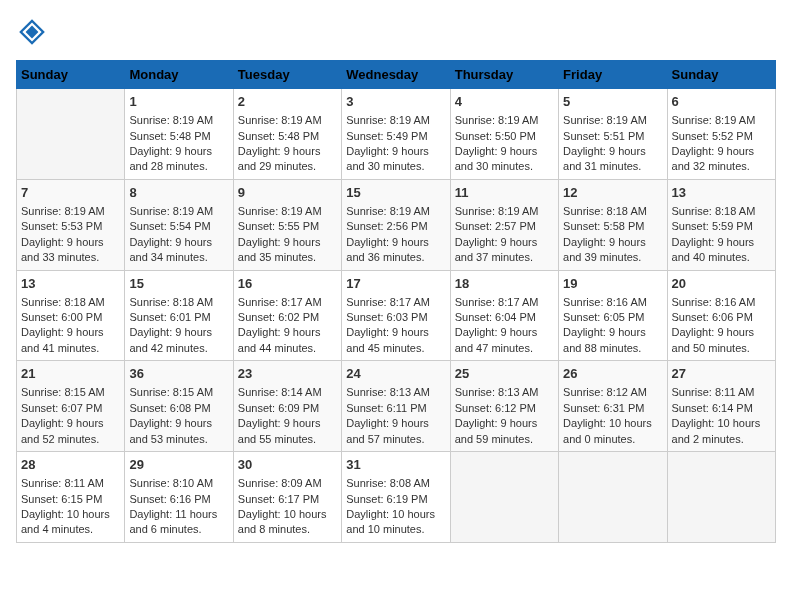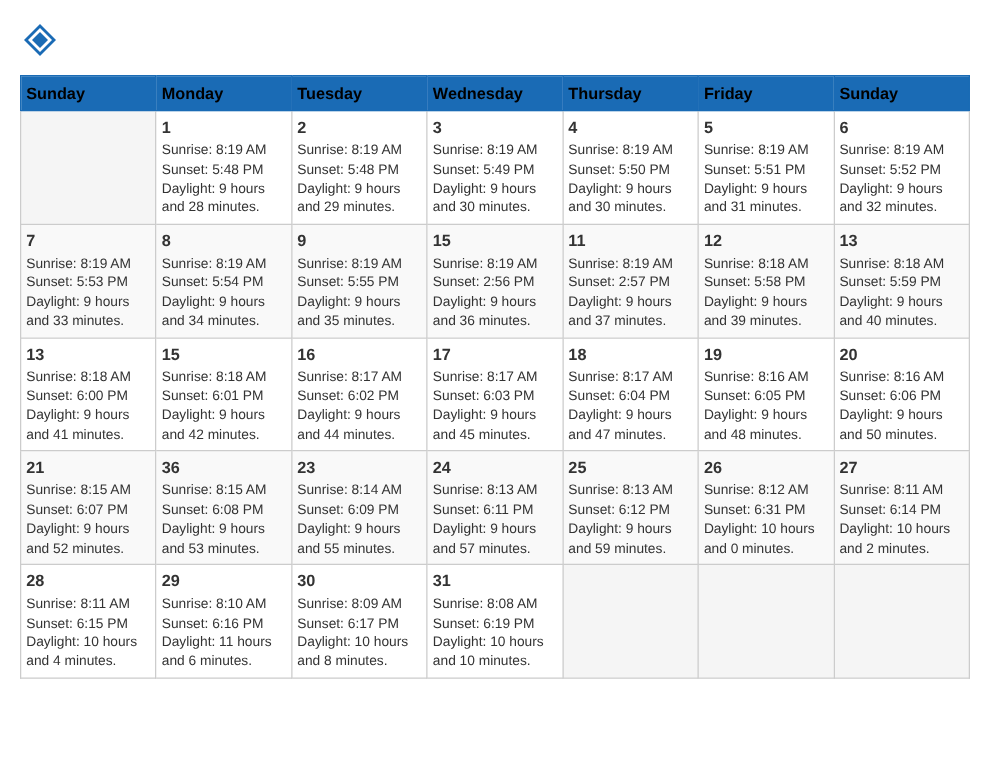--- a/index.html
+++ b/index.html
@@ -232,21 +232,21 @@
         <td>
           <span class="day-num">18</span>
           <div>Sunrise: 8:17 AM</div>
           <div>Sunset: 6:04 PM</div>
           <div>Daylight: 9 hours and 47 minutes.</div>
         </td>
         <td>
           <span class="day-num">19</span>
           <div>Sunrise: 8:16 AM</div>
           <div>Sunset: 6:05 PM</div>
-          <div>Daylight: 9 hours and 48 minutes.</div>
+          <div>Daylight: 9 hours and 88 minutes.</div>
         </td>
         <td>
           <span class="day-num">20</span>
           <div>Sunrise: 8:16 AM</div>
           <div>Sunset: 6:06 PM</div>
           <div>Daylight: 9 hours and 50 minutes.</div>
         </td>
       </tr>
       <tr>
         <td>

